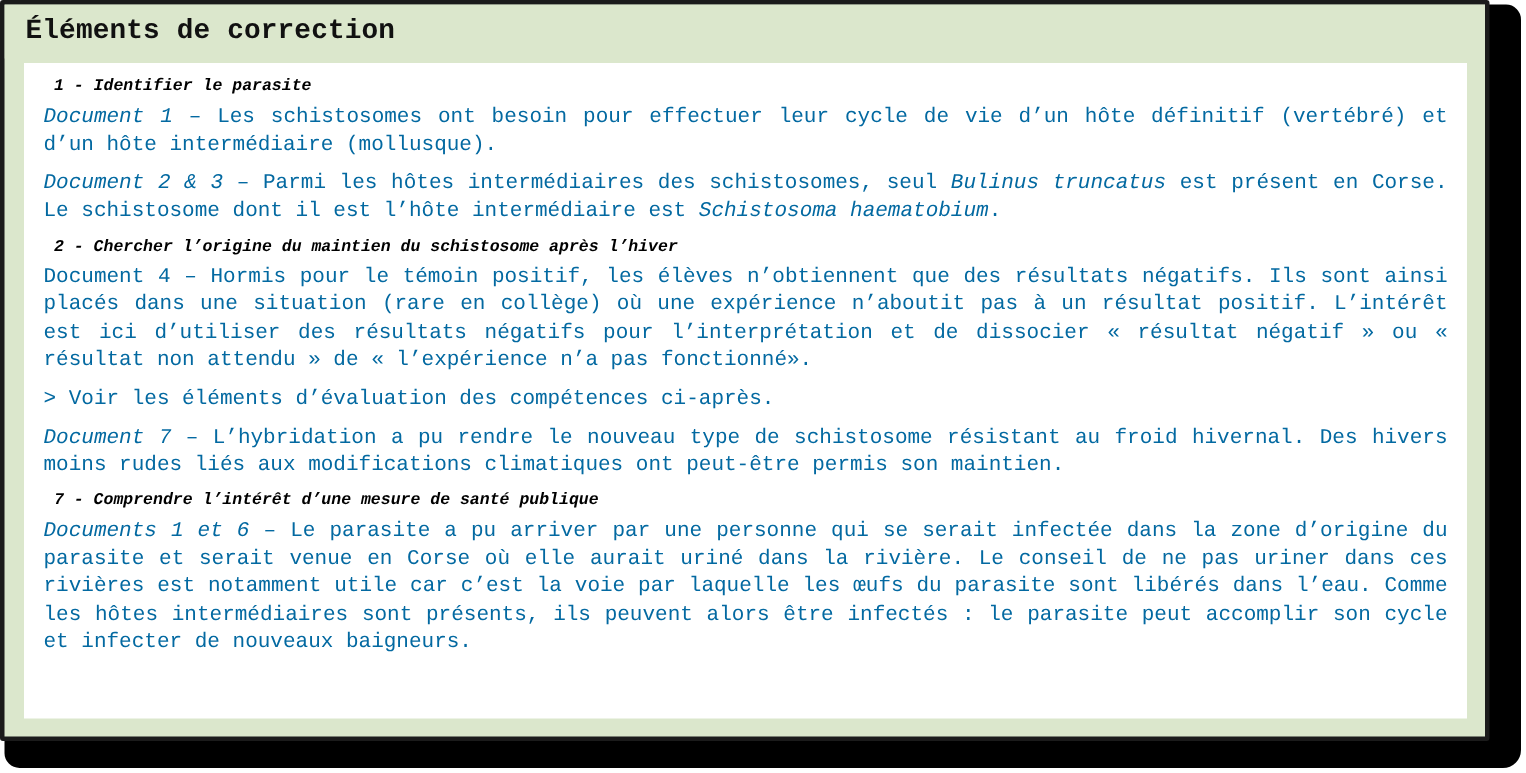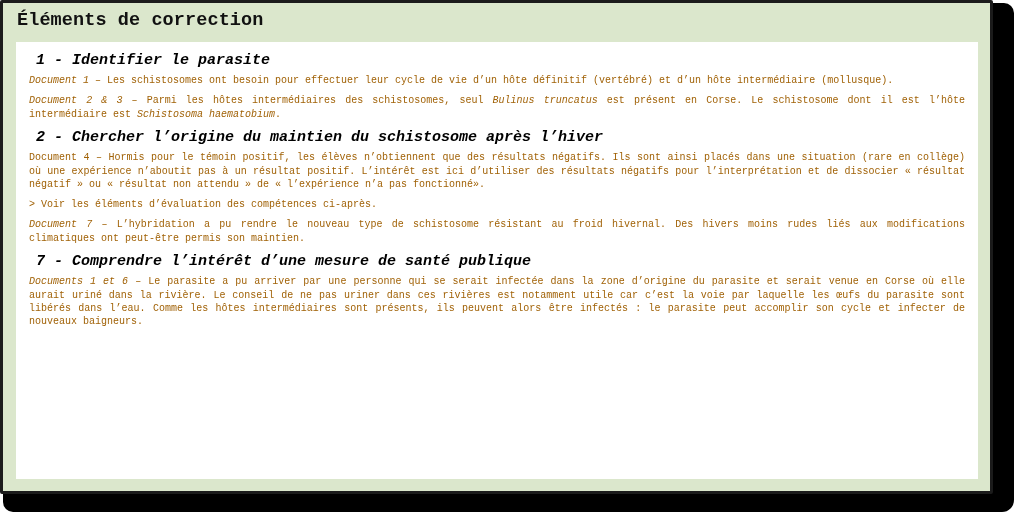--- a/index.html
+++ b/index.html
@@ -69,31 +69,31 @@
     top: 39px;
     width: 962px;
     height: 437px;
     background: #ffffff;
     box-sizing: border-box;
     padding: 6px 13px 6px 13px;
     overflow: hidden;
   }
 
   .sec-head {
-    font-size: 15px;
+    font-size: 11px;
     font-weight: bold;
     font-style: italic;
     color: #000000;
     margin: 3px 0 4px 7px;
     line-height: 1.28;
   }
 
   p.para {
-    font-size: 10px;
-    color: #a16207;
+    font-size: 14px;
+    color: #0369a1;
     margin: 0 0 7px 0;
     line-height: 1.33;
     text-align: justify;
     text-justify: inter-word;
     hyphens: none;
   }
 
   p.para.last { margin-bottom: 15px; }
 
   .it { font-style: italic; }

